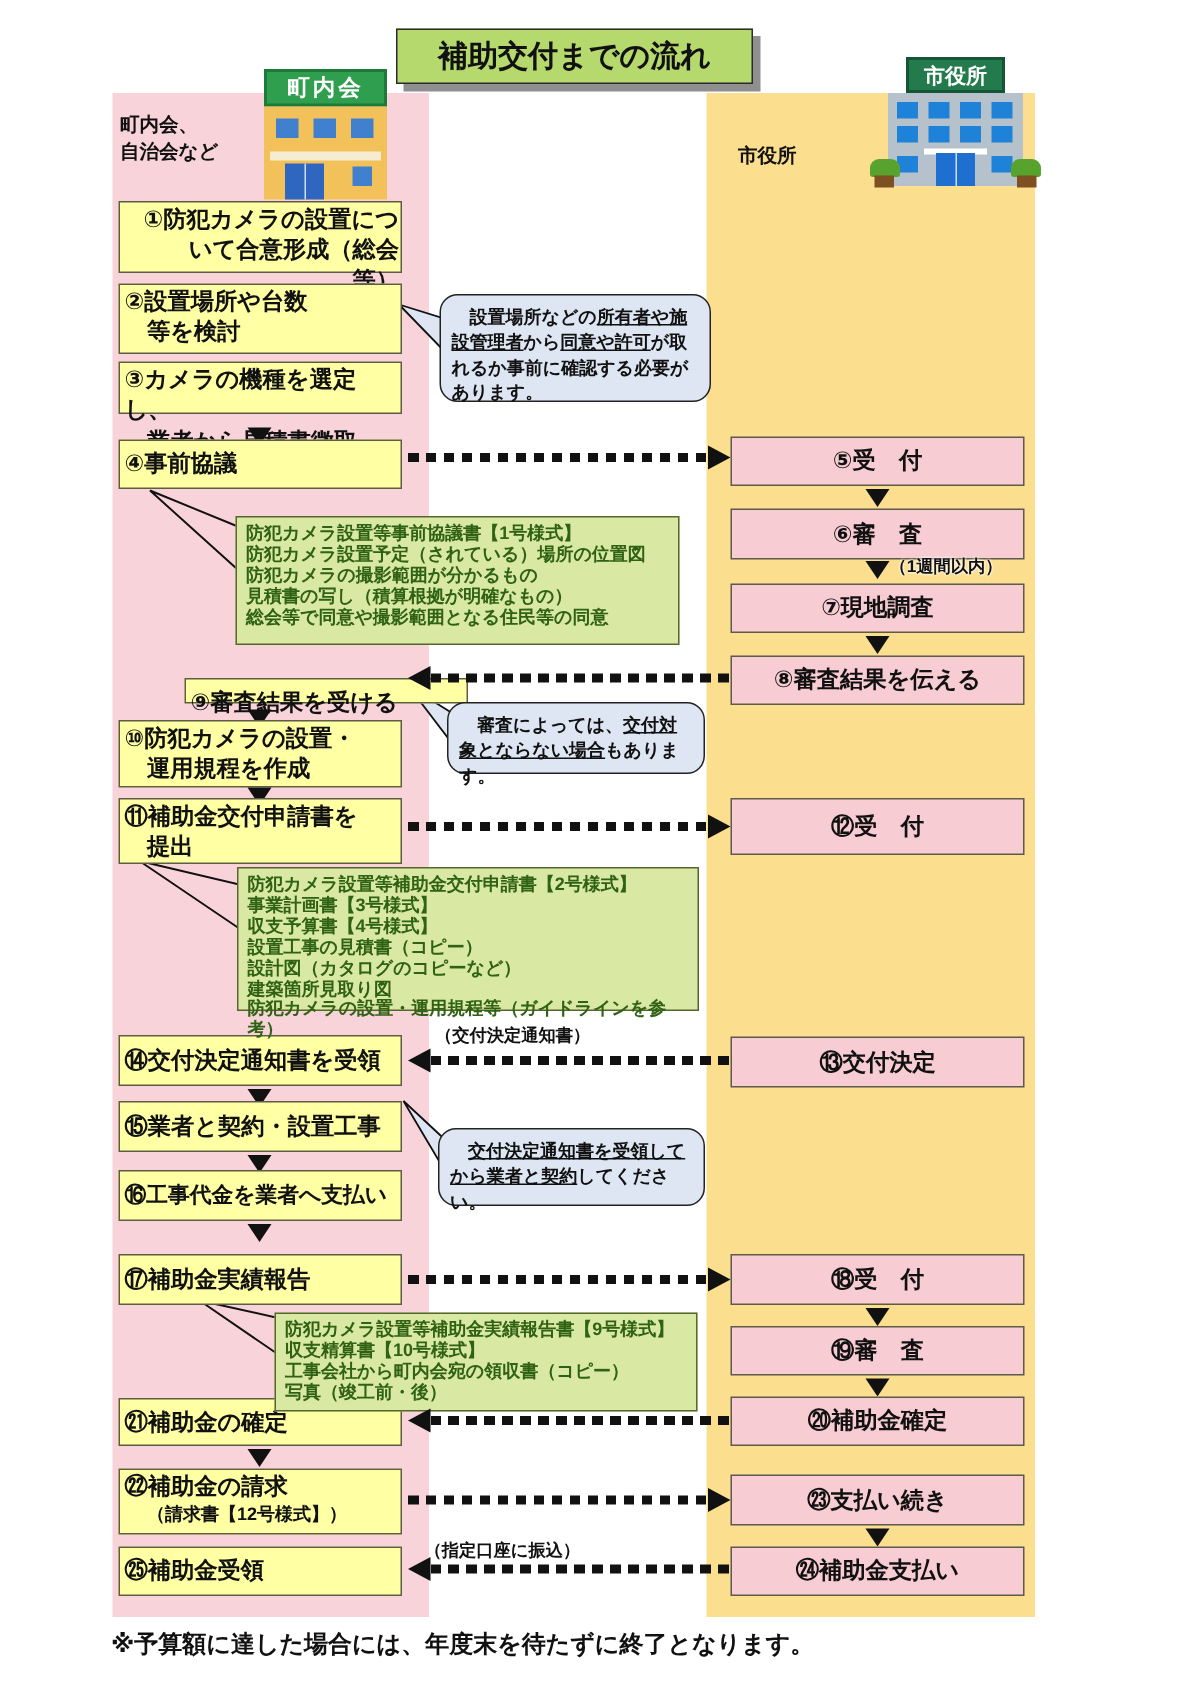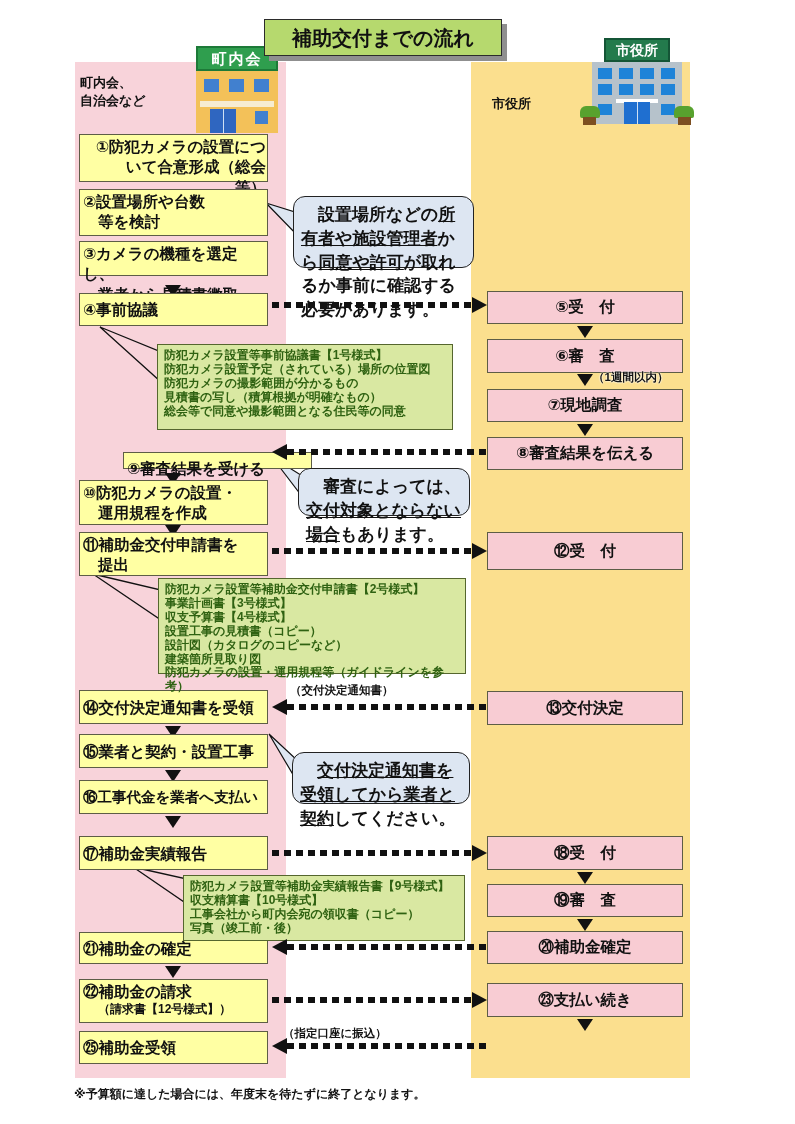--- a/index.html
+++ b/index.html
@@ -18,30 +18,30 @@
   .stepL .l2{padding-left:15px;}
   .stepL .sm{font-size:12px;}
   .stepR{position:absolute;left:487px;width:196px;z-index:3;background:#f8ccd3;
          border:1.6px solid #5d5d46;box-sizing:border-box;font-weight:bold;font-size:15.5px;
          display:flex;align-items:center;justify-content:center;}
   .tri{position:absolute;z-index:3;width:0;height:0;
        border-left:8px solid transparent;border-right:8px solid transparent;border-top:12px solid #111;}
   .note{position:absolute;z-index:3;background:#d9e8a2;border:1.4px solid #55662e;
         color:#2f6212;font-size:12px;font-weight:bold;line-height:1.16;padding:4px 6px;box-sizing:border-box;}
   .callout{position:absolute;z-index:3;background:#dde6f2;border:1.3px solid #222;border-radius:12px;
-           font-size:17px;font-weight:bold;line-height:1.4;padding:6px 7px;box-sizing:border-box;}
+           font-size:12px;font-weight:bold;line-height:1.4;padding:6px 7px;box-sizing:border-box;}
   .callout .u{text-decoration:underline;}
   .dotline{position:absolute;z-index:3;height:6px;
            background:repeating-linear-gradient(90deg,#111 0 7px,transparent 7px 12px);}
   .ah{position:absolute;z-index:3;width:0;height:0;border-top:8px solid transparent;border-bottom:8px solid transparent;}
   .ah-r{border-left:15px solid #111;}
   .ah-l{border-right:15px solid #111;}
   .arrow-label{position:absolute;z-index:4;font-size:11.5px;font-weight:bold;
                text-shadow:0 0 2px #fff,0 0 2px #fff;}
-  .footnote{position:absolute;left:74px;top:1086px;z-index:3;font-size:12px;font-weight:bold;}
+  .footnote{position:absolute;left:74px;top:1086px;z-index:3;font-size:16px;font-weight:bold;}
   .tails{position:absolute;left:0;top:0;z-index:2;}
   
   .bld{position:absolute;z-index:3;}
   .bld .sign{background:#2f9e4e;border:2px solid #1d7a38;color:#fff;font-weight:bold;
              text-align:center;box-sizing:border-box;}
   .bld .body{position:relative;box-sizing:border-box;}
   .bwin{position:absolute;background:#4180cf;}
   .bwin2{position:absolute;background:#1e83d8;}
   .awn{position:absolute;background:#f6ecd2;}
   .door{position:absolute;background:#2f66c0;}
@@ -67,21 +67,21 @@
   </svg>
 
   <div class="title">補助交付までの流れ</div>
 
   <div class="org-label" style="left:80px;top:74px;">
     <div>町内会、</div>
     <div>自治会など</div>
   </div>
   <div class="org-label" style="left:492px;top:95px;">市役所</div>
 
-  <div class="bld" style="left:176px;top:46px;width:82px;margin-left:20px;">
+  <div class="bld" style="left:176px;top:46px;width:82px;">
     <div class="sign" style="height:25px;font-size:15px;line-height:22px;letter-spacing:2px;">町内会</div>
     <div class="body" style="height:62px;background:#f3c159;">
       <div class="bwin" style="left:8px;top:8px;width:15px;height:13px;"></div>
       <div class="bwin" style="left:33px;top:8px;width:15px;height:13px;"></div>
       <div class="bwin" style="left:58px;top:8px;width:15px;height:13px;"></div>
       <div class="awn" style="left:4px;right:4px;top:30px;height:6px;"></div>
       <div class="door" style="left:14px;top:38px;width:26px;height:24px;"></div>
       <div class="doorline" style="left:27px;top:38px;height:24px;"></div>
       <div class="bwin" style="right:10px;top:40px;width:13px;height:13px;"></div>
     </div>
@@ -199,20 +199,23 @@
     <span>⑲審　査</span>
   </div>
   <div class="tri" style="left:577px;top:919px;"></div>
   <div class="stepR" style="top:931px;height:33px;">
     <span>⑳補助金確定</span>
   </div>
   <div class="stepR" style="top:983px;height:34px;">
     <span>㉓支払い続き</span>
   </div>
   <div class="tri" style="left:577px;top:1019px;"></div>
+  <div class="stepR" style="top:1031px;height:33px;">
+    <span>㉔補助金支払い</span>
+  </div>
 
   <div class="note" style="left:157px;top:344px;width:296px;height:86px;">
     <div>防犯カメラ設置等事前協議書【1号様式】</div>
     <div>防犯カメラ設置予定（されている）場所の位置図</div>
     <div>防犯カメラの撮影範囲が分かるもの</div>
     <div>見積書の写し（積算根拠が明確なもの）</div>
     <div>総会等で同意や撮影範囲となる住民等の同意</div>
   </div>
   <div class="note" style="left:158px;top:578px;width:308px;height:96px;">
     <div>防犯カメラ設置等補助金交付申請書【2号様式】</div>

